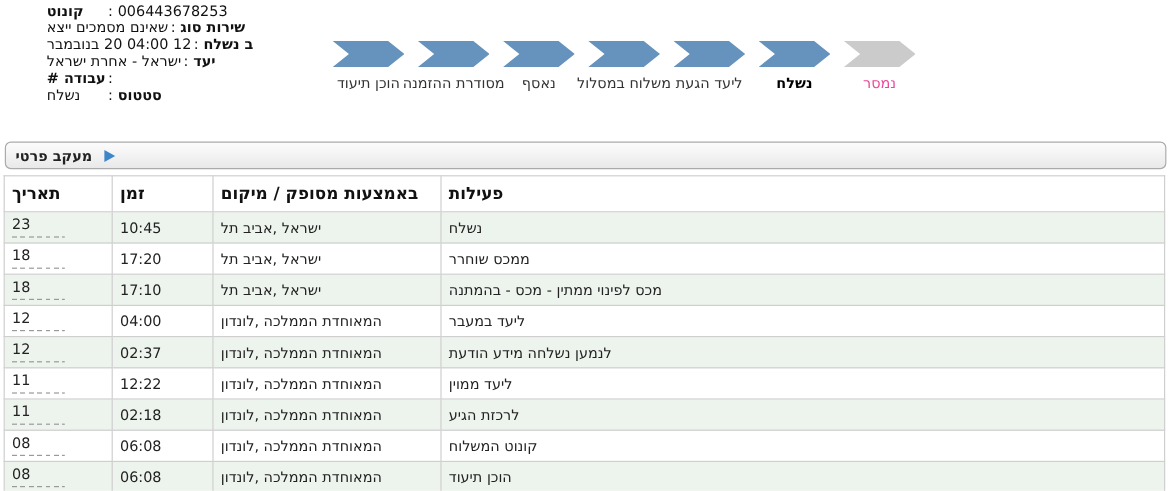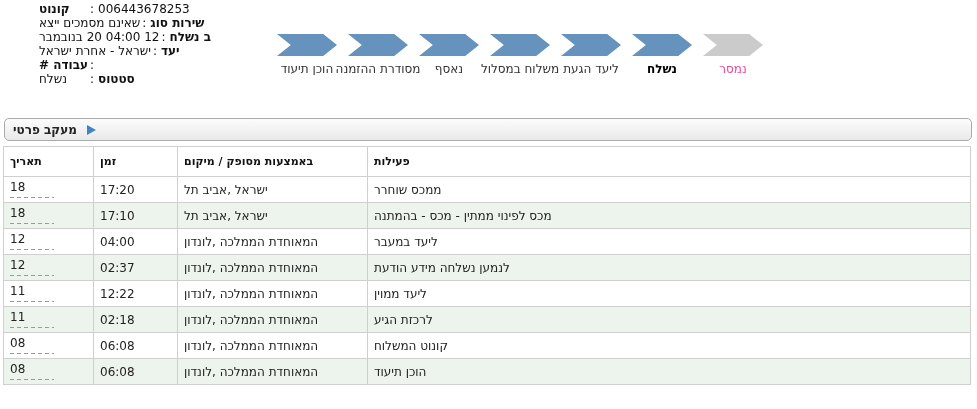--- a/index.html
+++ b/index.html
@@ -45,21 +45,21 @@
   #expand-icon {
     width:0; height:0; margin-left:10px;
     border-left:9px solid #3E86C8;
     border-top:5px solid transparent; border-bottom:5px solid transparent;
   }
 
   
   #history { position:absolute; left:3px; top:146px; width:968px;
              border:1px solid #BFBFBF; border-collapse:collapse; table-layout:fixed; }
   #history th, #history td { border:1px solid #CFCFCF; vertical-align:middle; text-align:left; }
-  #history th { height:30px; font-weight:bold; padding:0 0 0 6px; background:#fff; font-size:11px; }
+  #history th { height:30px; font-weight:bold; padding:0 0 0 6px; background:#fff; font-size:14px; }
   #history td { height:26px; padding:0 0 0 6px; color:#222; }
   #history tr.alt td { background:#EDF3ED; }
   th.c-date { width:90px; } th.c-time { width:84px; } th.c-loc { width:190px; }
   th.c-date .hdr-link { text-decoration:underline; cursor:pointer; }
   td.cell-date { vertical-align:top; padding-top:3px; }
   .date-dashes {
     width:44px; height:2px; margin-top:3px;
     background:repeating-linear-gradient(90deg,#9a9a9a 0 4px,transparent 4px 7px);
     background-size:100% 1px; background-repeat:no-repeat; background-position:0 0;
   }
@@ -139,20 +139,29 @@
 <table id="history">
   <thead>
     <tr>
       <th class="c-date"><span class="hdr-link"><span class="tk">תאריך</span> </span></th>
       <th class="c-time"><span><span class="tk">זמן</span> </span></th>
       <th class="c-loc"><span><span class="tk">מיקום</span> <span class="tk">/</span> <span class="tk">מסופק</span> <span class="tk">באמצעות</span> </span></th>
       <th class="c-act"><span><span class="tk">פעילות</span> </span></th>
     </tr>
   </thead>
   <tbody id="history-body">
+      <tr class="alt">
+        <td class="cell-date">
+          <div>23</div>
+          <div class="date-dashes"></div>
+        </td>
+        <td>10:45</td>
+        <td><span class="tk">תל</span> <span class="tk">אביב,</span> <span class="tk">ישראל</span> </td>
+        <td><span class="tk">נשלח</span> </td>
+      </tr>
       <tr>
         <td class="cell-date">
           <div>18</div>
           <div class="date-dashes"></div>
         </td>
         <td>17:20</td>
         <td><span class="tk">תל</span> <span class="tk">אביב,</span> <span class="tk">ישראל</span> </td>
         <td><span class="tk">שוחרר</span> <span class="tk">ממכס</span> </td>
       </tr>
       <tr class="alt">

